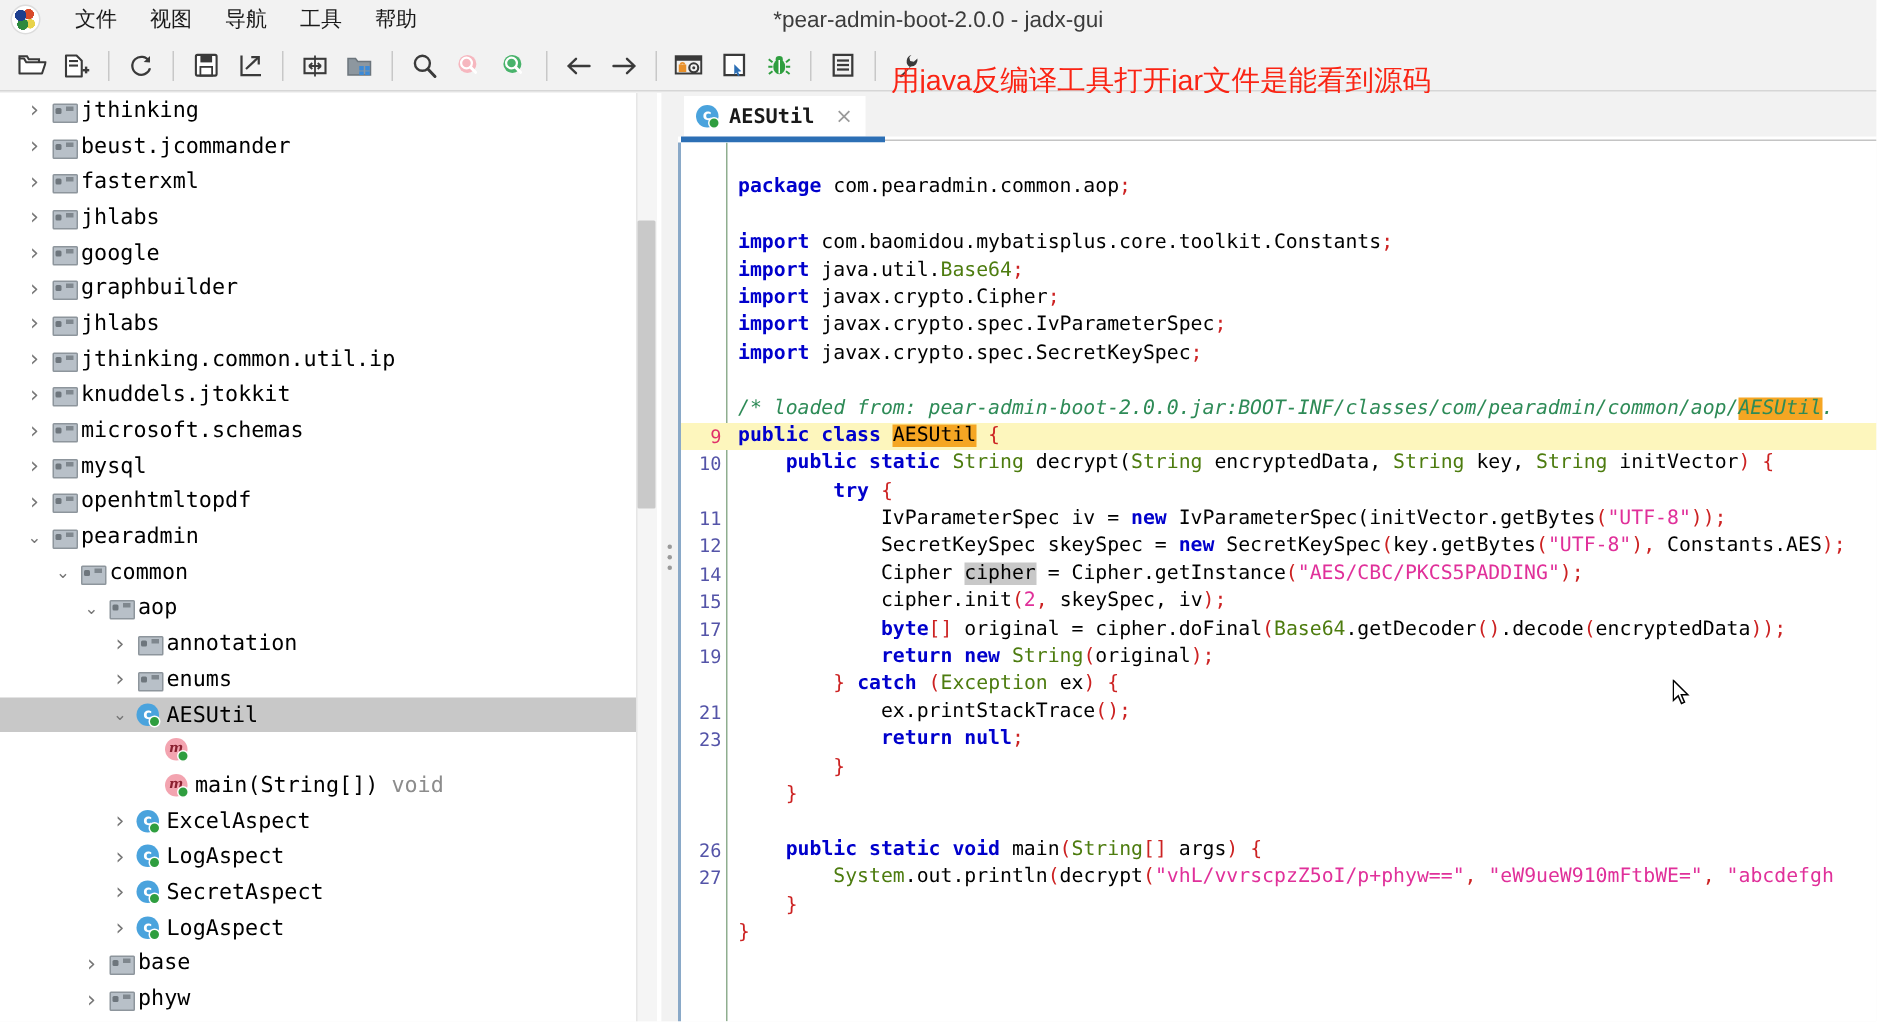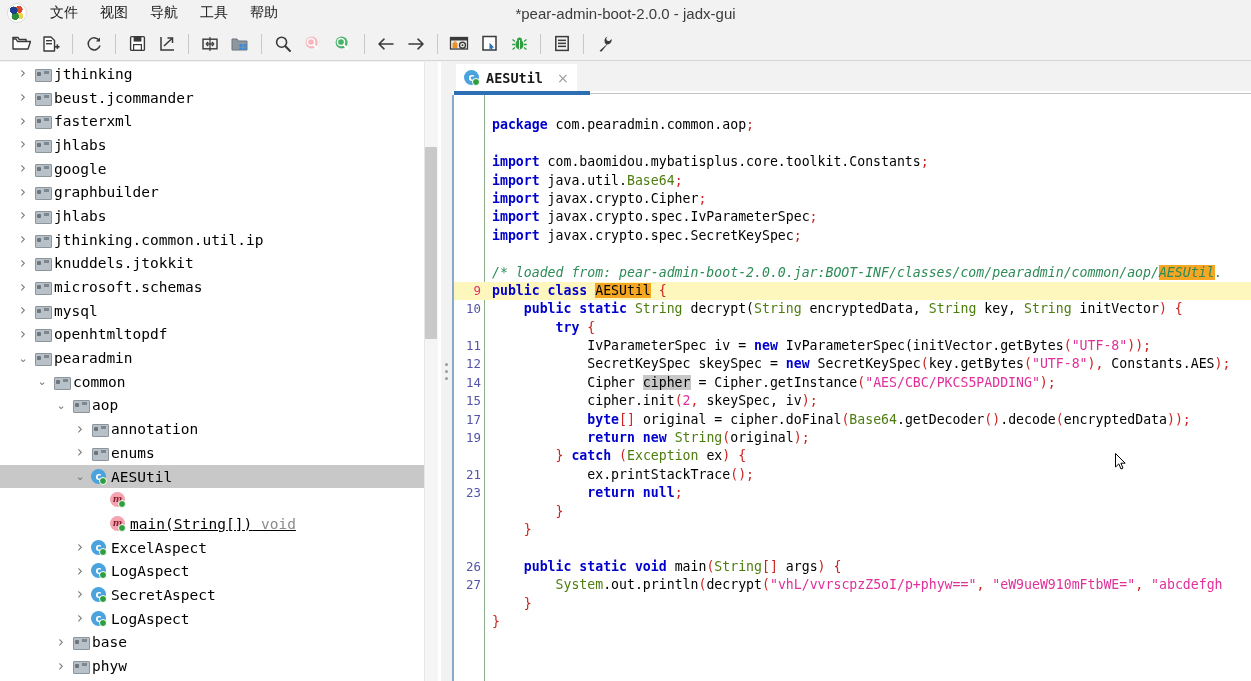--- a/index.html
+++ b/index.html
@@ -411,20 +411,21 @@
 
     <div class="tb-sep"></div>
 
     <div class="tb-btn">
       <svg width="18" height="18" viewBox="0 0 18 18">
         <path d="M11.6 1.6 A4.4 4.4 0 0 0 10.6 9.6 L3.6 15.8 A1.6 1.6 0 0 0 5.6 16.4 L11.2 9.4 A4.4 4.4 0 0 0 15.6 4 L13.2 6.2 L10.8 5.6 L10.2 3.2 Z" fill="#3a3a3a"></path>
       </svg>
     </div>
   </div>
 
+  <div class="annotation">用java反编译工具打开jar文件是能看到源码</div>
 
   <div class="tree-panel">
     <div class="tree-scroll" id="tree-scroll">
         <div class="tree-row" style="padding-left: 14px;">
           <span class="twisty" style="font-size: 15px;">›</span>
           <span class="ico">
             <span class="folder-ic">
               <i></i>
             </span>
           </span>
@@ -580,21 +581,21 @@
             <span class="class-ic"></span>
           </span>
           <span class="tree-label">AESUtil</span>
         </div>
         <div class="tree-row" style="padding-left: 90px;">
           <span class="twisty none"></span>
           <span class="ico">
             <span class="method-ic"></span>
           </span>
         </div>
-        <div class="tree-row" style="padding-left: 90px; text-decoration: underline;">
+        <div class="tree-row" style="padding-left: 90px;">
           <span class="twisty none"></span>
           <span class="ico">
             <span class="method-ic"></span>
           </span>
           <span class="tree-label">main(String[])<span class="dim"> void</span></span>
         </div>
         <div class="tree-row" style="padding-left: 71px;">
           <span class="twisty" style="font-size: 15px;">›</span>
           <span class="ico">
             <span class="class-ic"></span>

